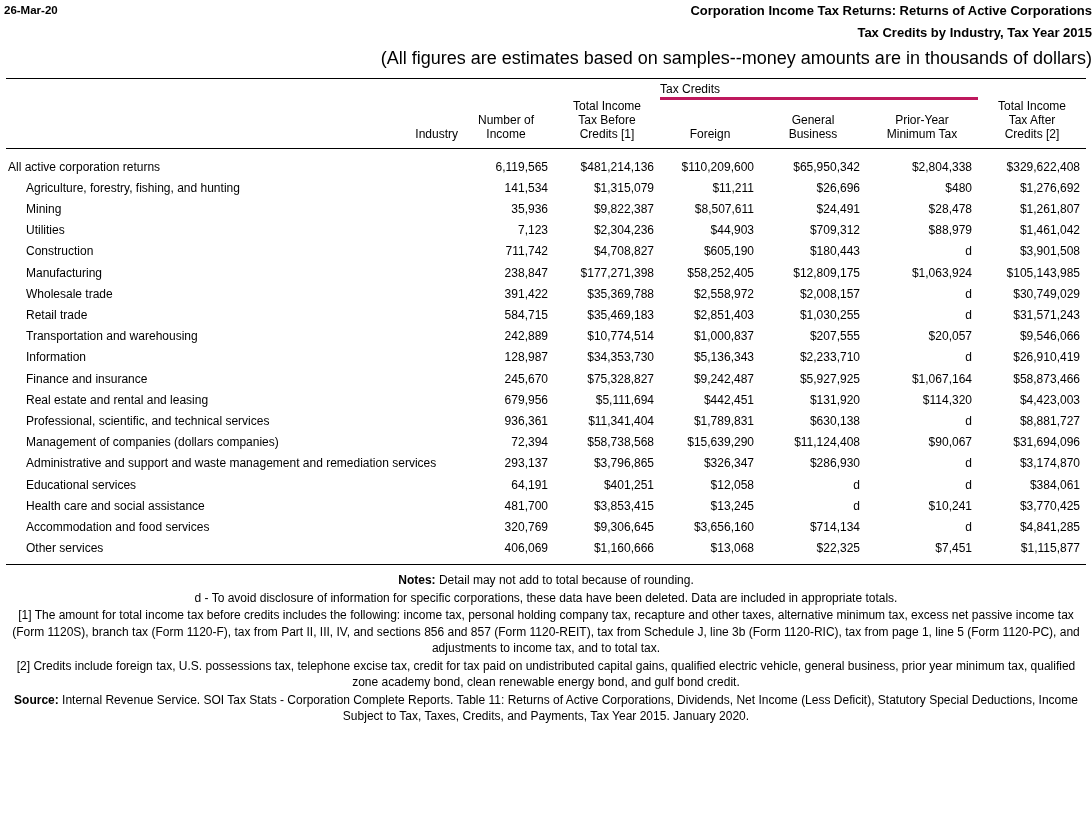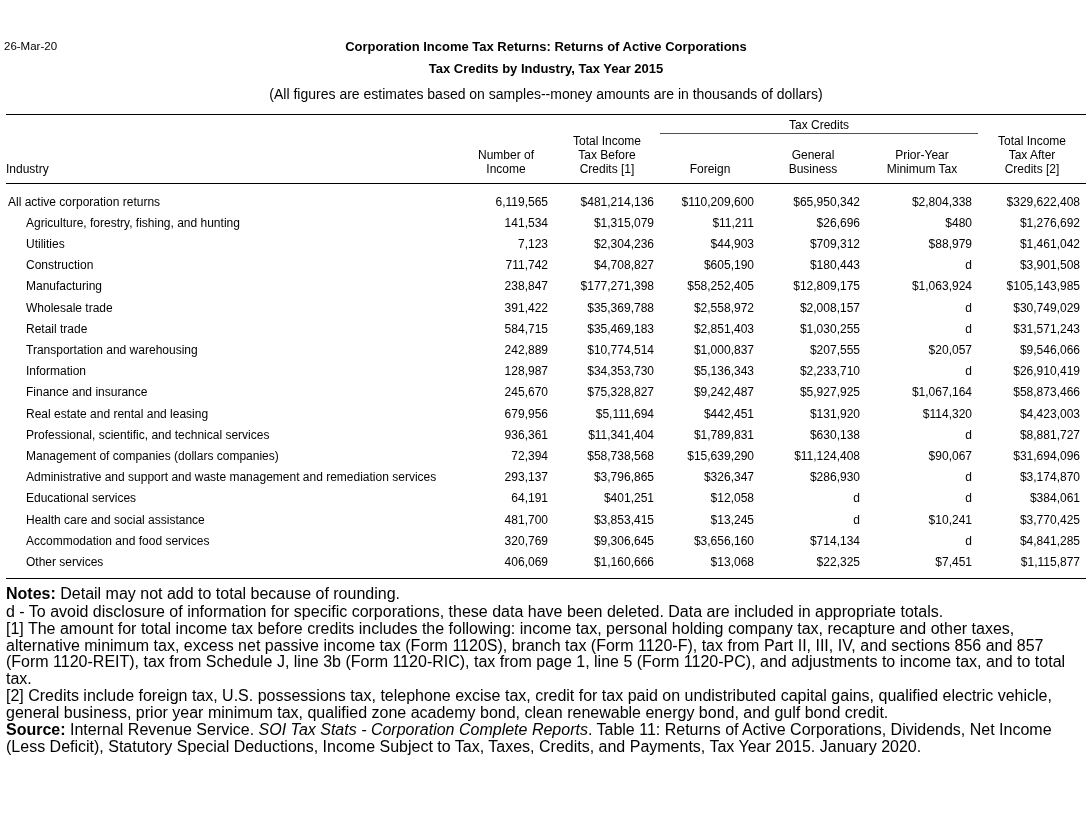--- a/index.html
+++ b/index.html
@@ -20,33 +20,32 @@
     width: 1092px;
     height: 818px;
     padding: 0;
     box-sizing: border-box;
   }
   .date-stamp {
     position: absolute;
     top: 4px;
     left: 4px;
     font-size: 11.5px;
-    font-weight: normal;
+    font-weight: bold;
   }
   .titles {
-    margin-top: 36px;
-    text-align: center;
+    text-align: right;
   }
   .title-line {
     font-size: 13px;
     font-weight: bold;
     line-height: 22px;
   }
   .subtitle-line {
-    font-size: 14px;
+    font-size: 18px;
     line-height: 28px;
   }
   table.main {
     border-collapse: collapse;
     width: 1080px;
     margin: 6px auto 0 auto;
     table-layout: fixed;
   }
   table.main th, table.main td {
     padding: 0;
@@ -60,32 +59,31 @@
     font-size: 0;
     line-height: 0;
   }
   .hdr-bot-rule td {
     border-bottom: 1.2px solid #000;
     height: 4px;
     font-size: 0;
     line-height: 0;
   }
   .taxcredits-group {
-    text-align: center;
-    border-bottom: 1px solid #be185d;
+    border-bottom: 3px solid #be185d;
     padding-bottom: 1px !important;
     font-size: 12px;
   }
   th.colhead {
     text-align: center;
     line-height: 14px;
     padding-bottom: 3px !important;
   }
   th.industry-head {
-    text-align: left;
+    text-align: right;
     line-height: 14px;
     padding-bottom: 3px !important;
   }
   td.ind {
     text-align: left;
     padding-left: 2px !important;
     line-height: 21.2px;
     white-space: nowrap;
   }
   td.num {
@@ -107,31 +105,31 @@
   }
   .body-bottom-rule td {
     border-bottom: 1.6px solid #000;
     height: 5px;
     font-size: 0;
     line-height: 0;
   }
   .notes {
     width: 1080px;
     margin: 7px auto 0 auto;
-    font-size: 16px;
+    font-size: 12px;
     line-height: 16.5px;
+    text-align: center;
   }
   .notes p {
     margin: 0 0 1px 0;
   }
   .notes .lead {
     font-weight: bold;
   }
   .notes .ital {
-    font-style: italic;
   }
   .fn-block {
     margin-top: 6px;
   }
 </style>
 </head>
 <body>
 
 <div class="page">
 
@@ -214,20 +212,29 @@
         <tr>
           <td class="ind indent">Agriculture, forestry, fishing, and hunting</td>
           <td class="num">141,534</td>
           <td class="num">$1,315,079</td>
           <td class="num">$11,211</td>
           <td class="num">$26,696</td>
           <td class="num">$480</td>
           <td class="num">$1,276,692</td>
         </tr>
         <tr>
+          <td class="ind indent">Mining</td>
+          <td class="num">35,936</td>
+          <td class="num">$9,822,387</td>
+          <td class="num">$8,507,611</td>
+          <td class="num">$24,491</td>
+          <td class="num">$28,478</td>
+          <td class="num">$1,261,807</td>
+        </tr>
+        <tr>
           <td class="ind indent">Utilities</td>
           <td class="num">7,123</td>
           <td class="num">$2,304,236</td>
           <td class="num">$44,903</td>
           <td class="num">$709,312</td>
           <td class="num">$88,979</td>
           <td class="num">$1,461,042</td>
         </tr>
         <tr>
           <td class="ind indent">Construction</td>

